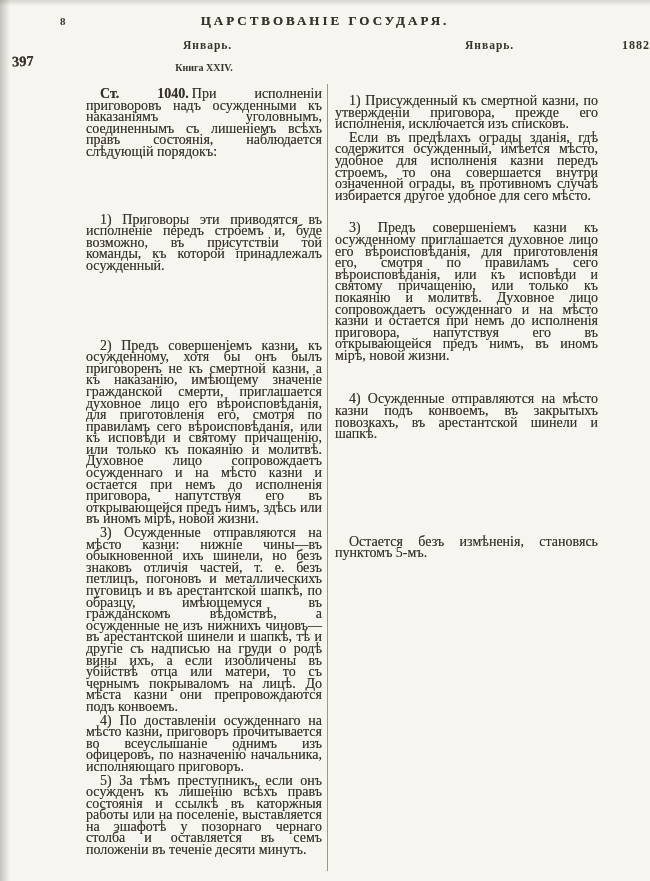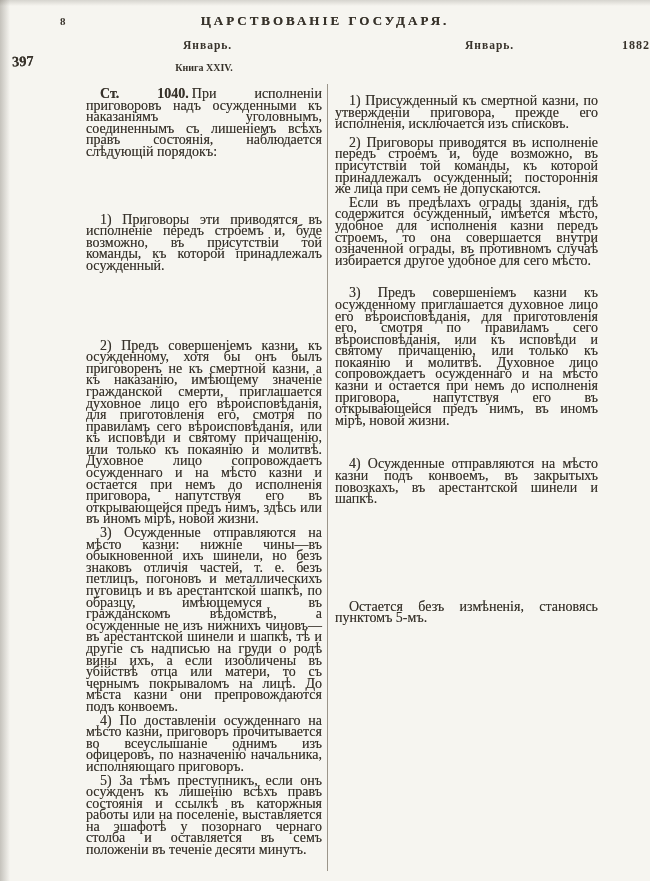--- a/index.html
+++ b/index.html
@@ -75,20 +75,19 @@
     <p class="para"><span class="b">Ст. 1040.</span><span>При исполненіи приговоровъ надъ осужденными къ наказаніямъ уголовнымъ, соединеннымъ съ лишеніемъ всѣхъ правъ состоянія, наблюдается слѣдующій порядокъ:</span></p>
     <p class="para l1">1) Приговоры эти приводятся въ исполненіе передъ строемъ и, буде возможно, въ присутствіи той команды, къ которой принадлежалъ осужденный.</p>
     <p class="para l2">2) Предъ совершеніемъ казни, къ осужденному, хотя бы онъ былъ приговоренъ не къ смертной казни, а къ наказанію, имѣющему значеніе гражданской смерти, приглашается духовное лицо его вѣроисповѣданія, для приготовленія его, смотря по правиламъ сего вѣроисповѣданія, или къ исповѣди и святому причащенію, или только къ покаянію и молитвѣ. Духовное лицо сопровождаетъ осужденнаго и на мѣсто казни и остается при немъ до исполненія приговора, напутствуя его въ открывающейся предъ нимъ, здѣсь или въ иномъ мірѣ, новой жизни.</p>
     <p class="para l3">3) Осужденные отправляются на мѣсто казни: нижніе чины—въ обыкновенной ихъ шинели, но безъ знаковъ отличія частей, т. е. безъ петлицъ, погоновъ и металлическихъ пуговицъ и въ арестантской шапкѣ, по образцу, имѣющемуся въ гражданскомъ вѣдомствѣ, а осужденные не изъ нижнихъ чиновъ—въ арестантской шинели и шапкѣ, тѣ и другіе съ надписью на груди о родѣ вины ихъ, а если изобличены въ убійствѣ отца или матери, то съ чернымъ покрываломъ на лицѣ. До мѣста казни они препровождаются подъ конвоемъ.</p>
     <p class="para l4">4) По доставленіи осужденнаго на мѣсто казни, приговоръ прочитывается во всеуслышаніе однимъ изъ офицеровъ, по назначенію начальника, исполняющаго приговоръ.</p>
     <p class="para l5">5) За тѣмъ преступникъ, если онъ осужденъ къ лишенію всѣхъ правъ состоянія и ссылкѣ въ каторжныя работы или на поселеніе, выставляется на эшафотѣ у позорнаго чернаго столба и оставляется въ семъ положеніи въ теченіе десяти минутъ.</p>
   </div>
 
   <div class="col col-right">
     <p class="para r1">1) Присужденный къ смертной казни, по утвержденіи приговора, прежде его исполненія, исключается изъ списковъ.</p>
-    <p class="para r2">2) Приговоры приводятся въ исполненіе передъ строемъ и, буде возможно, въ присутствіи той команды, къ которой принадлежалъ осужденный; постороннія же лица при семъ не допускаются.</p>
     <p class="para r3">Если въ предѣлахъ ограды зданія, гдѣ содержится осужденный, имѣется мѣсто, удобное для исполненія казни передъ строемъ, то она совершается внутри означенной ограды, въ противномъ случаѣ избирается другое удобное для сего мѣсто.</p>
     <p class="para r4">3) Предъ совершеніемъ казни къ осужденному приглашается духовное лицо его вѣроисповѣданія, для приготовленія его, смотря по правиламъ сего вѣроисповѣданія, или къ исповѣди и святому причащенію, или только къ покаянію и молитвѣ. Духовное лицо сопровождаетъ осужденнаго и на мѣсто казни и остается при немъ до исполненія приговора, напутствуя его въ открывающейся предъ нимъ, въ иномъ мірѣ, новой жизни.</p>
     <p class="para r5">4) Осужденные отправляются на мѣсто казни подъ конвоемъ, въ закрытыхъ повозкахъ, въ арестантской шинели и шапкѣ.</p>
     <p class="para r6">Остается безъ измѣненія, становясь пунктомъ 5-мъ.</p>
   </div>
 
 </div>
 
 </body></html>

